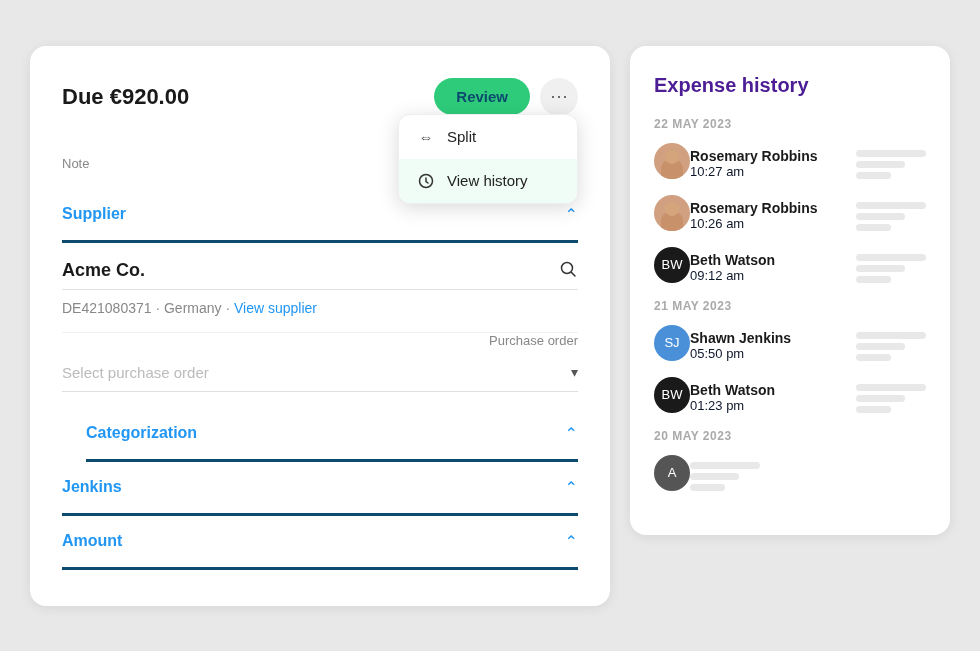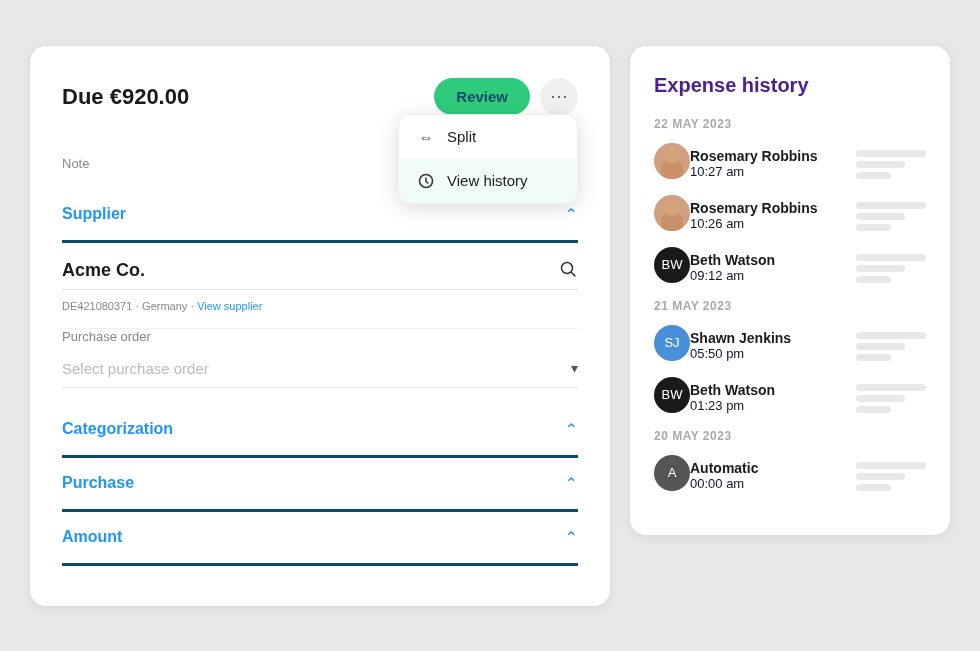--- a/index.html
+++ b/index.html
@@ -152,21 +152,21 @@
       padding-bottom: 6px;
       margin-bottom: 10px;
       gap: 29px;
     }
     .supplier-name-val {
       font-size: 18px;
       font-weight: 600;
       color: #1a1a1a;
     }
     .supplier-meta {
-      font-size: 11px;
+      font-size: 14px;
       color: #888;
     }
     .supplier-meta a {
       color: #2196f3;
       text-decoration: none;
     }
 
     
     .po-row {
       display: flex;
@@ -327,37 +327,37 @@
             <path d="M13.5 13.5L17 17" stroke="#333" stroke-width="1.5" stroke-linecap="round"></path>
           </svg>
         </span>
       </div>
       <div class="supplier-meta">
         <span>DE421080371 · Germany ·</span>
         <a>View supplier</a>
       </div>
     </div>
 
-    <div class="field-group" style="margin-bottom:0;">
+    <div class="field-group" style="margin-bottom:0;text-align:right;">
       <div class="field-label">Purchase order</div>
       <div class="po-row">
         <span class="po-placeholder">Select purchase order</span>
         <span class="po-chevron">▾</span>
       </div>
     </div>
 
-    <div class="section-header" style="margin-top:16px;">
+    <div class="section-header" style="margin-top:16px;margin-left:24px;">
       <span class="section-title">Categorization</span>
       <button class="section-toggle">
         <span>⌃</span>
       </button>
     </div>
 
     <div class="section-header">
-      <span class="section-title">Purchase</span>
+      <span class="section-title">Jenkins</span>
       <button class="section-toggle">
         <span>⌃</span>
       </button>
     </div>
 
     <div class="section-header">
       <span class="section-title">Amount</span>
       <button class="section-toggle">
         <span>⌃</span>
       </button>
@@ -431,24 +431,20 @@
               <div class="history-bar long"></div>
               <div class="history-bar medium"></div>
               <div class="history-bar short"></div>
             </div>
           </div>
         </div>
         <div class="date-group">
           <div class="date-label">20 MAY 2023</div>
           <div class="history-item">
             <div class="avatar auto">A</div>
-            <div class="history-info">
-              <div class="history-name">Automatic</div>
-              <div class="history-time">00:00 am</div>
-            </div>
             <div class="history-bar-group">
               <div class="history-bar long"></div>
               <div class="history-bar medium"></div>
               <div class="history-bar short"></div>
             </div>
           </div>
         </div>
       </div>
   </div>
 

